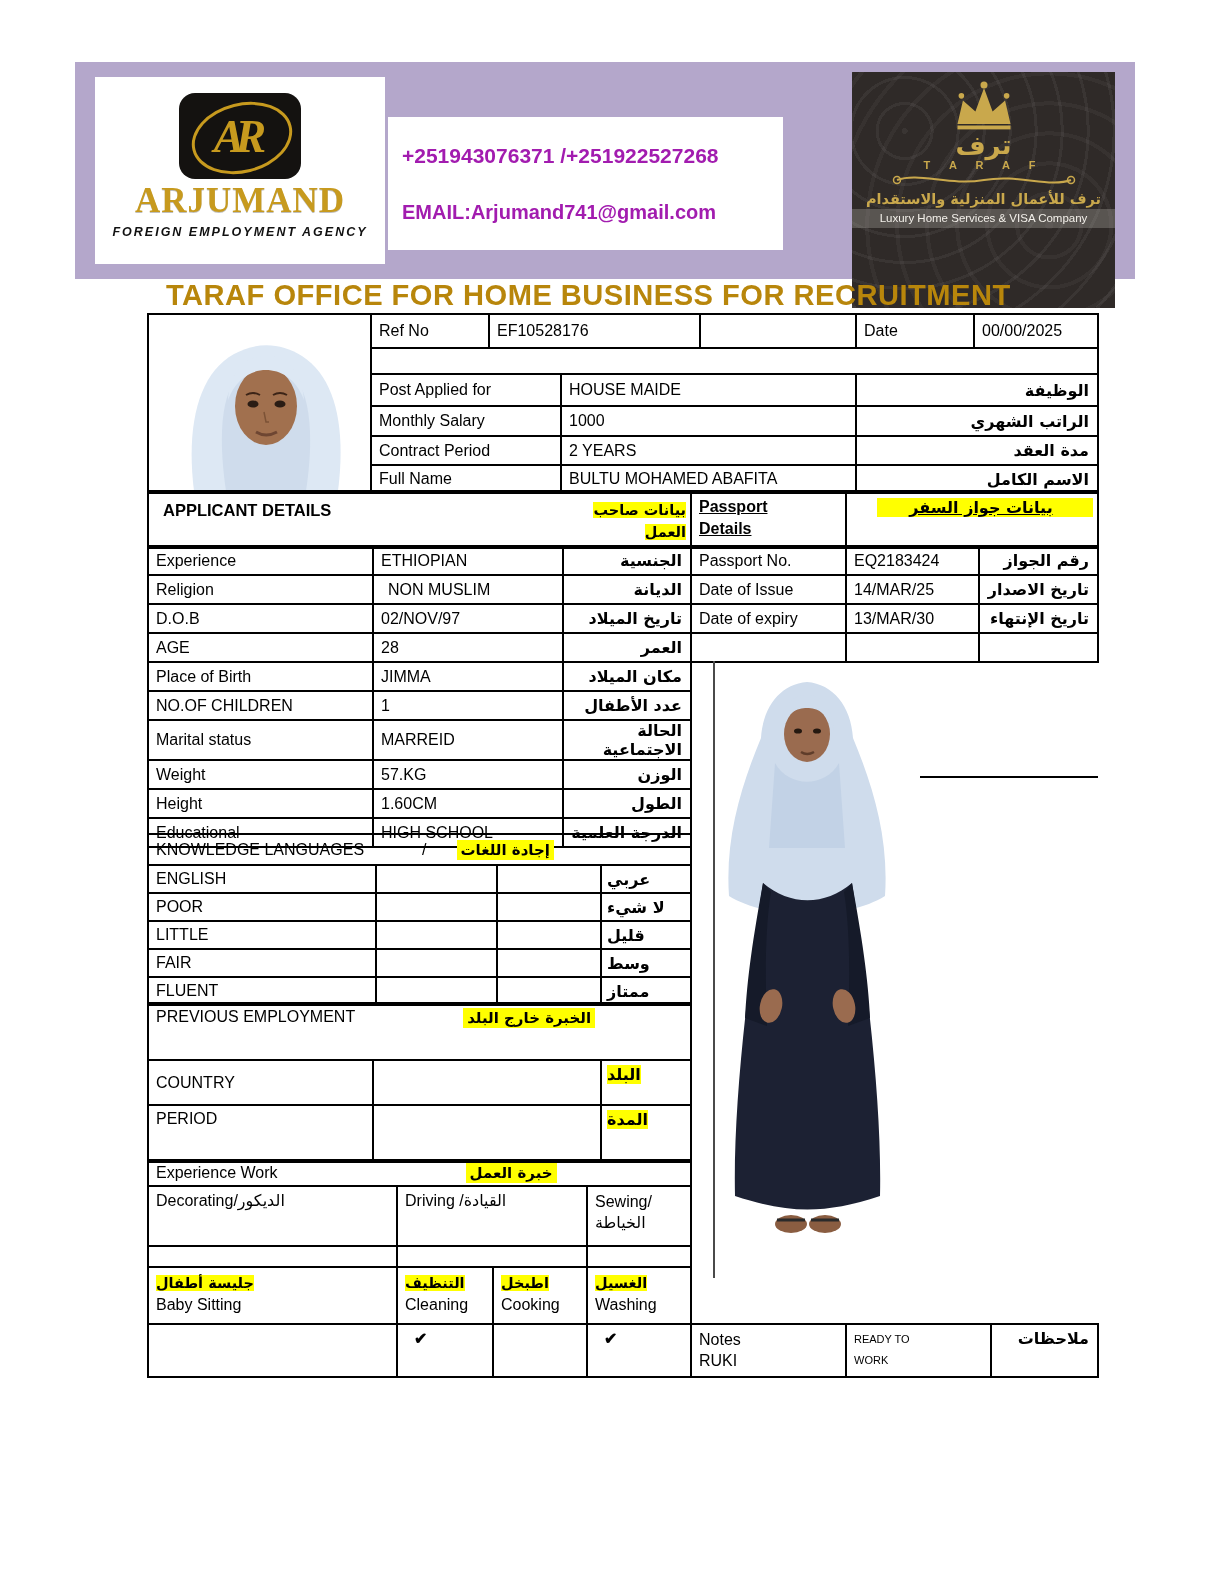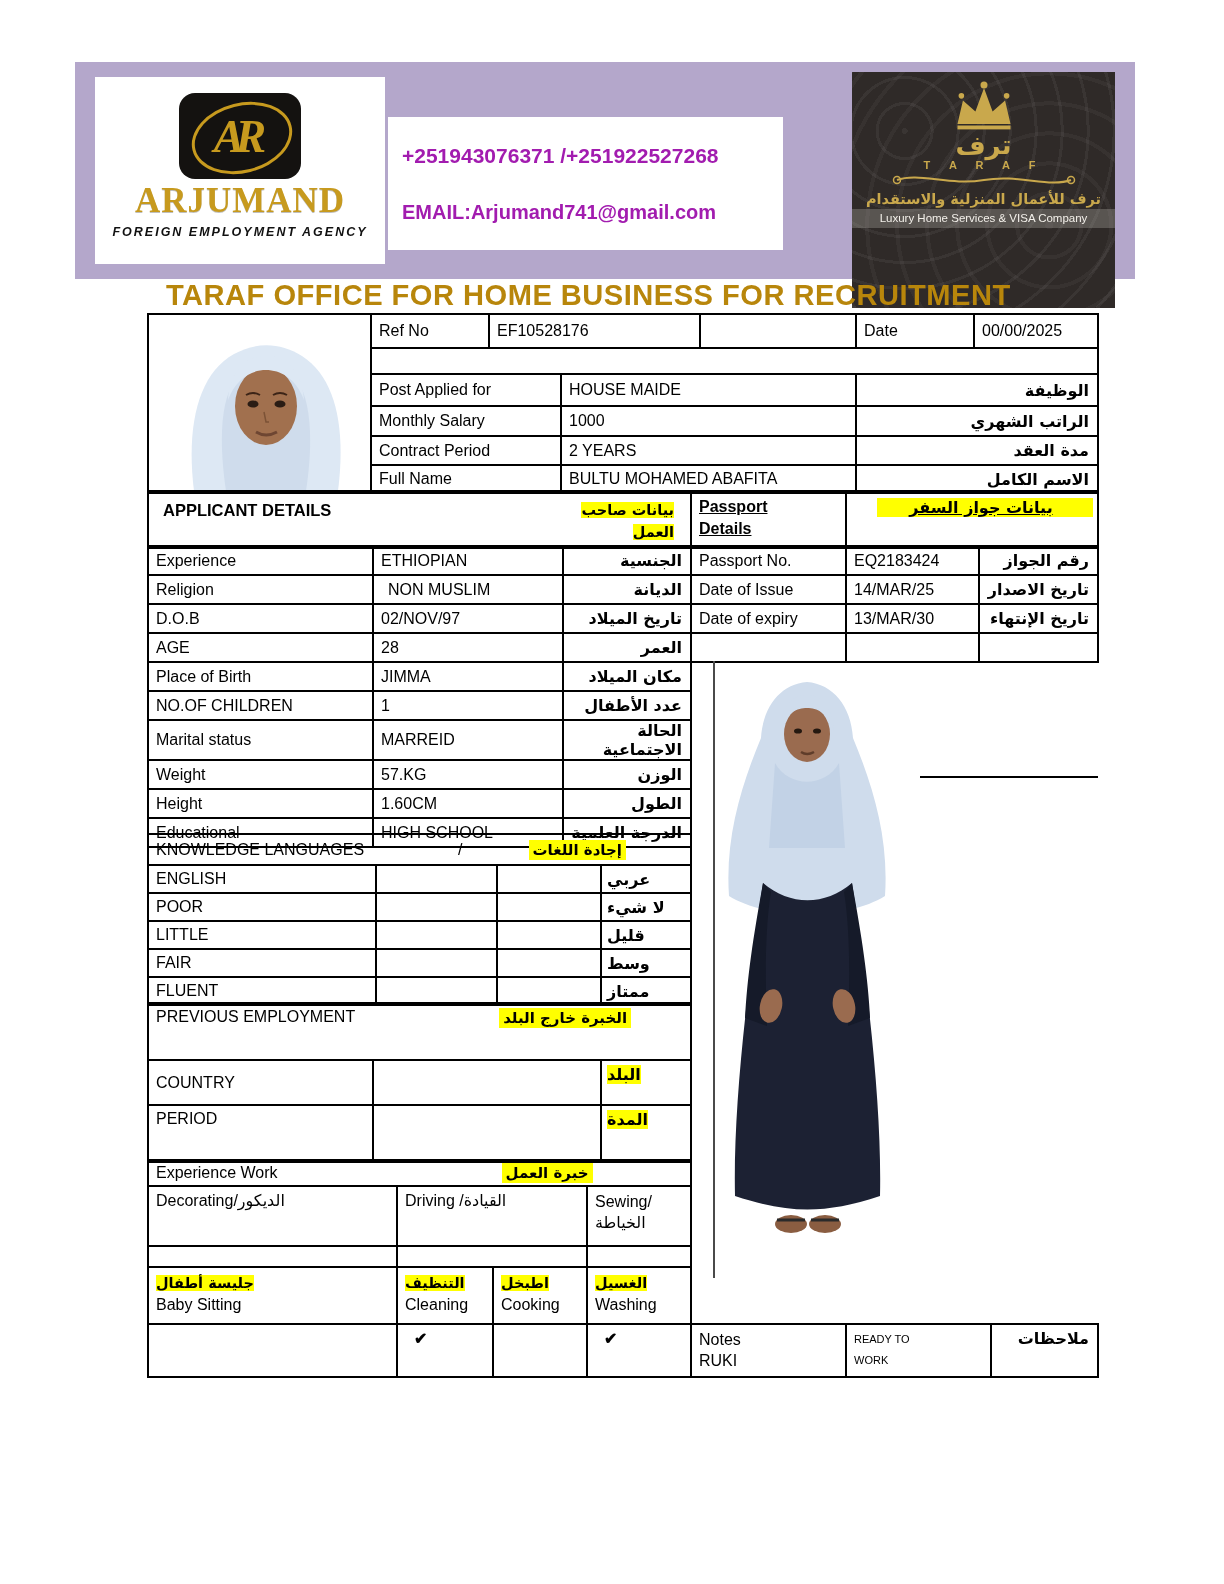--- a/index.html
+++ b/index.html
@@ -44,24 +44,24 @@
   td.photo{padding:0;background:#fff;}
   .ar{direction:rtl;font-family:"DejaVu Sans",sans-serif;font-weight:bold;text-align:right;
       padding:0 8px 0 0 !important;font-size:14.5px;}
   .arL{direction:rtl;font-family:"DejaVu Sans",sans-serif;font-weight:bold;text-align:left;
       padding:0 0 0 5px !important;font-size:14.5px;}
   .hl{background:#ffff00;}
   .small{font-size:15px;}
   .b{font-weight:bold;}
   .topal{vertical-align:top !important;padding-top:4px !important;}
   .arin{direction:rtl;font-family:"DejaVu Sans",sans-serif;}
-  .hd-flex{display:flex;align-items:center;gap:36px;}
+  .hd-flex{display:flex;align-items:center;}
   .appl-head{position:relative;height:100%;}
   .appl-head .ttl{position:absolute;left:7px;top:5px;font-weight:bold;font-size:16.5px;}
-  .appl-head .arblock{position:absolute;right:16px;top:3px;text-align:right;direction:rtl;
+  .appl-head .arblock{position:absolute;right:4px;top:3px;text-align:right;direction:rtl;
       font-family:"DejaVu Sans",sans-serif;font-weight:bold;font-size:14.5px;line-height:22px;}
   .pass-head{font-weight:bold;font-size:17px;line-height:22px;padding-top:2px;}
   .pass-head span{text-decoration:underline;}
   .pass-ar-bar{display:block;margin:2px 2px 0 28px;text-align:center;font-size:16px;
       text-decoration:underline;padding:2px 4px;}
   .chk{font-size:15px;font-weight:bold;padding-left:16px !important;}
   .two-line{line-height:21px;}
 
   
   .vline{left:713px;top:661px;width:2px;height:617px;background:#4a4a4a;}

